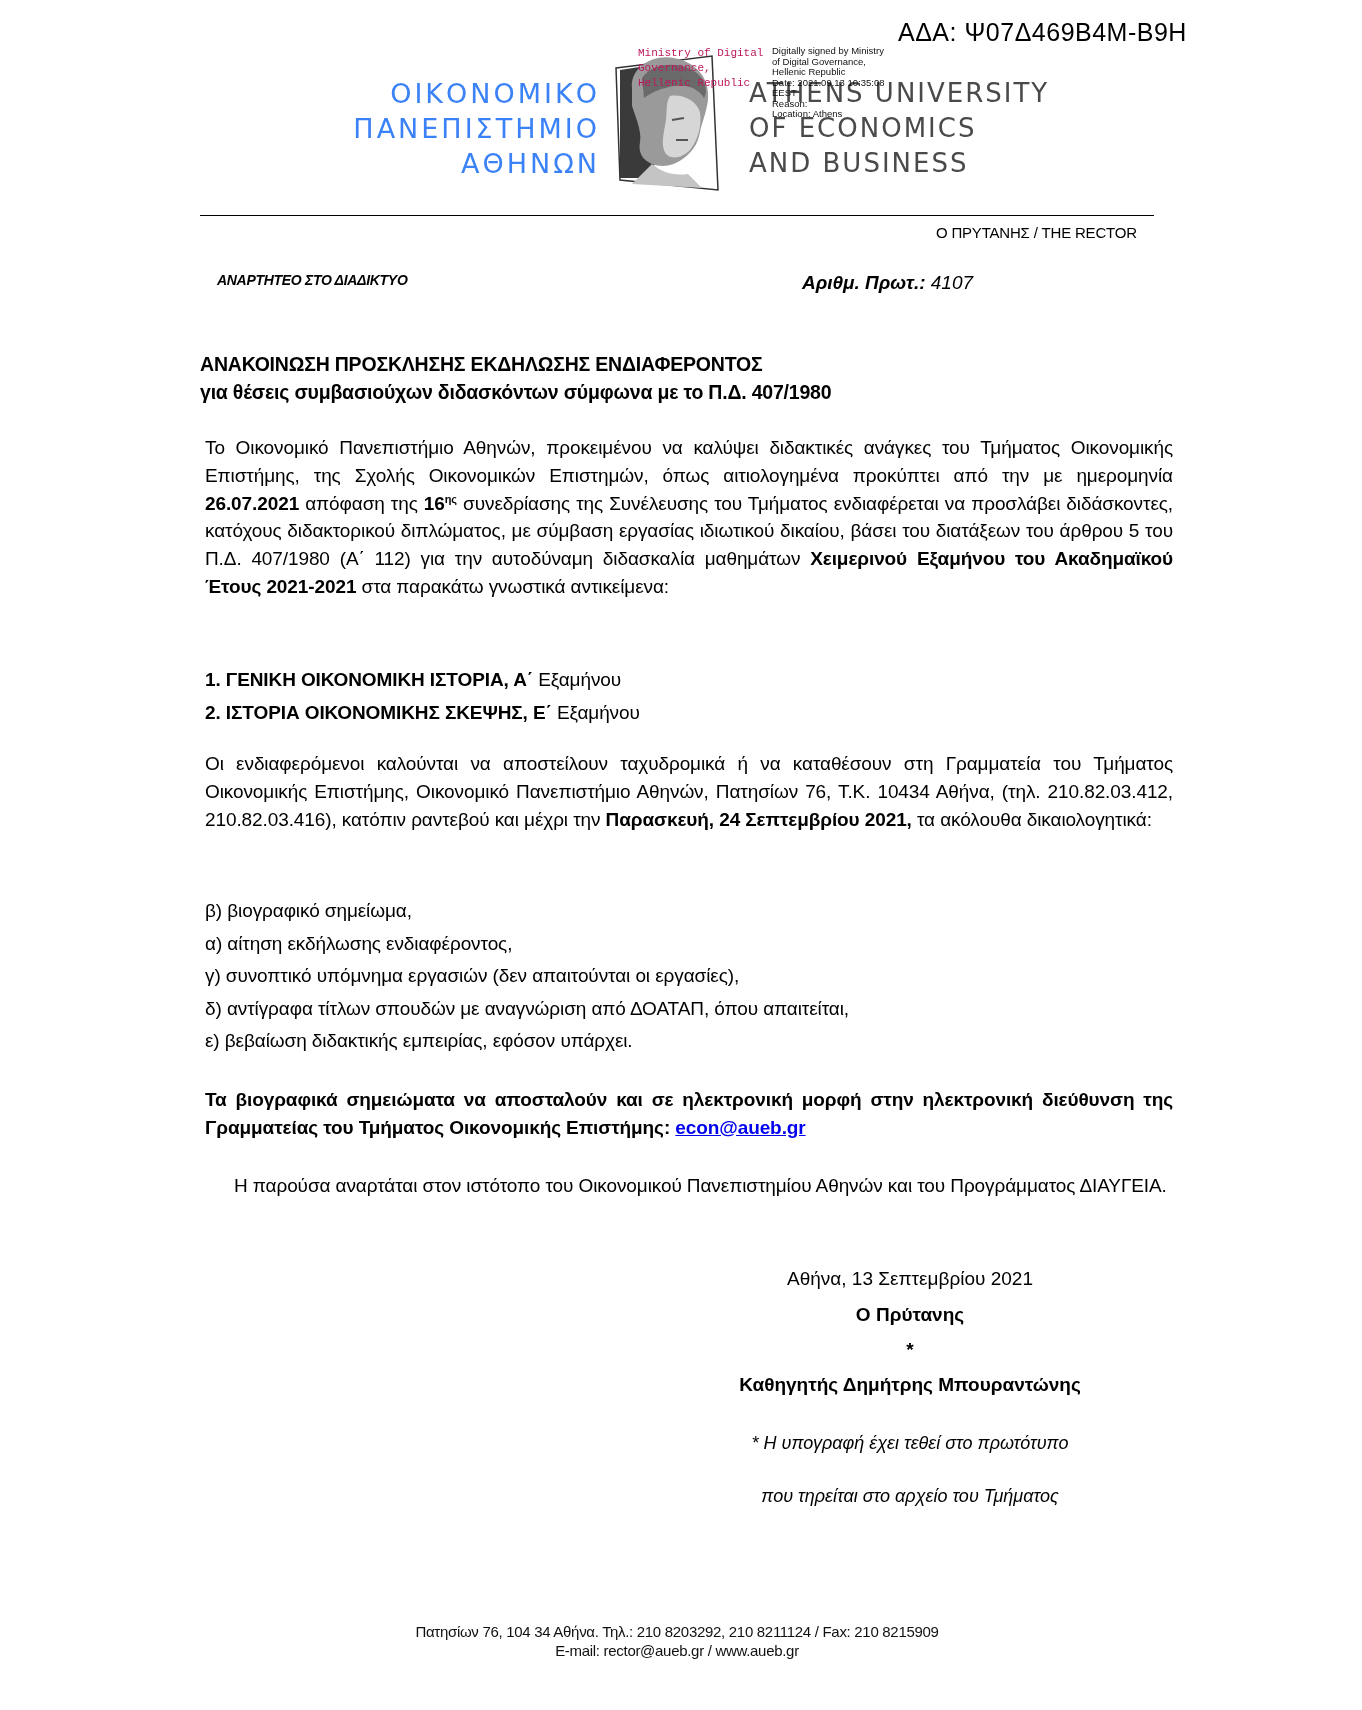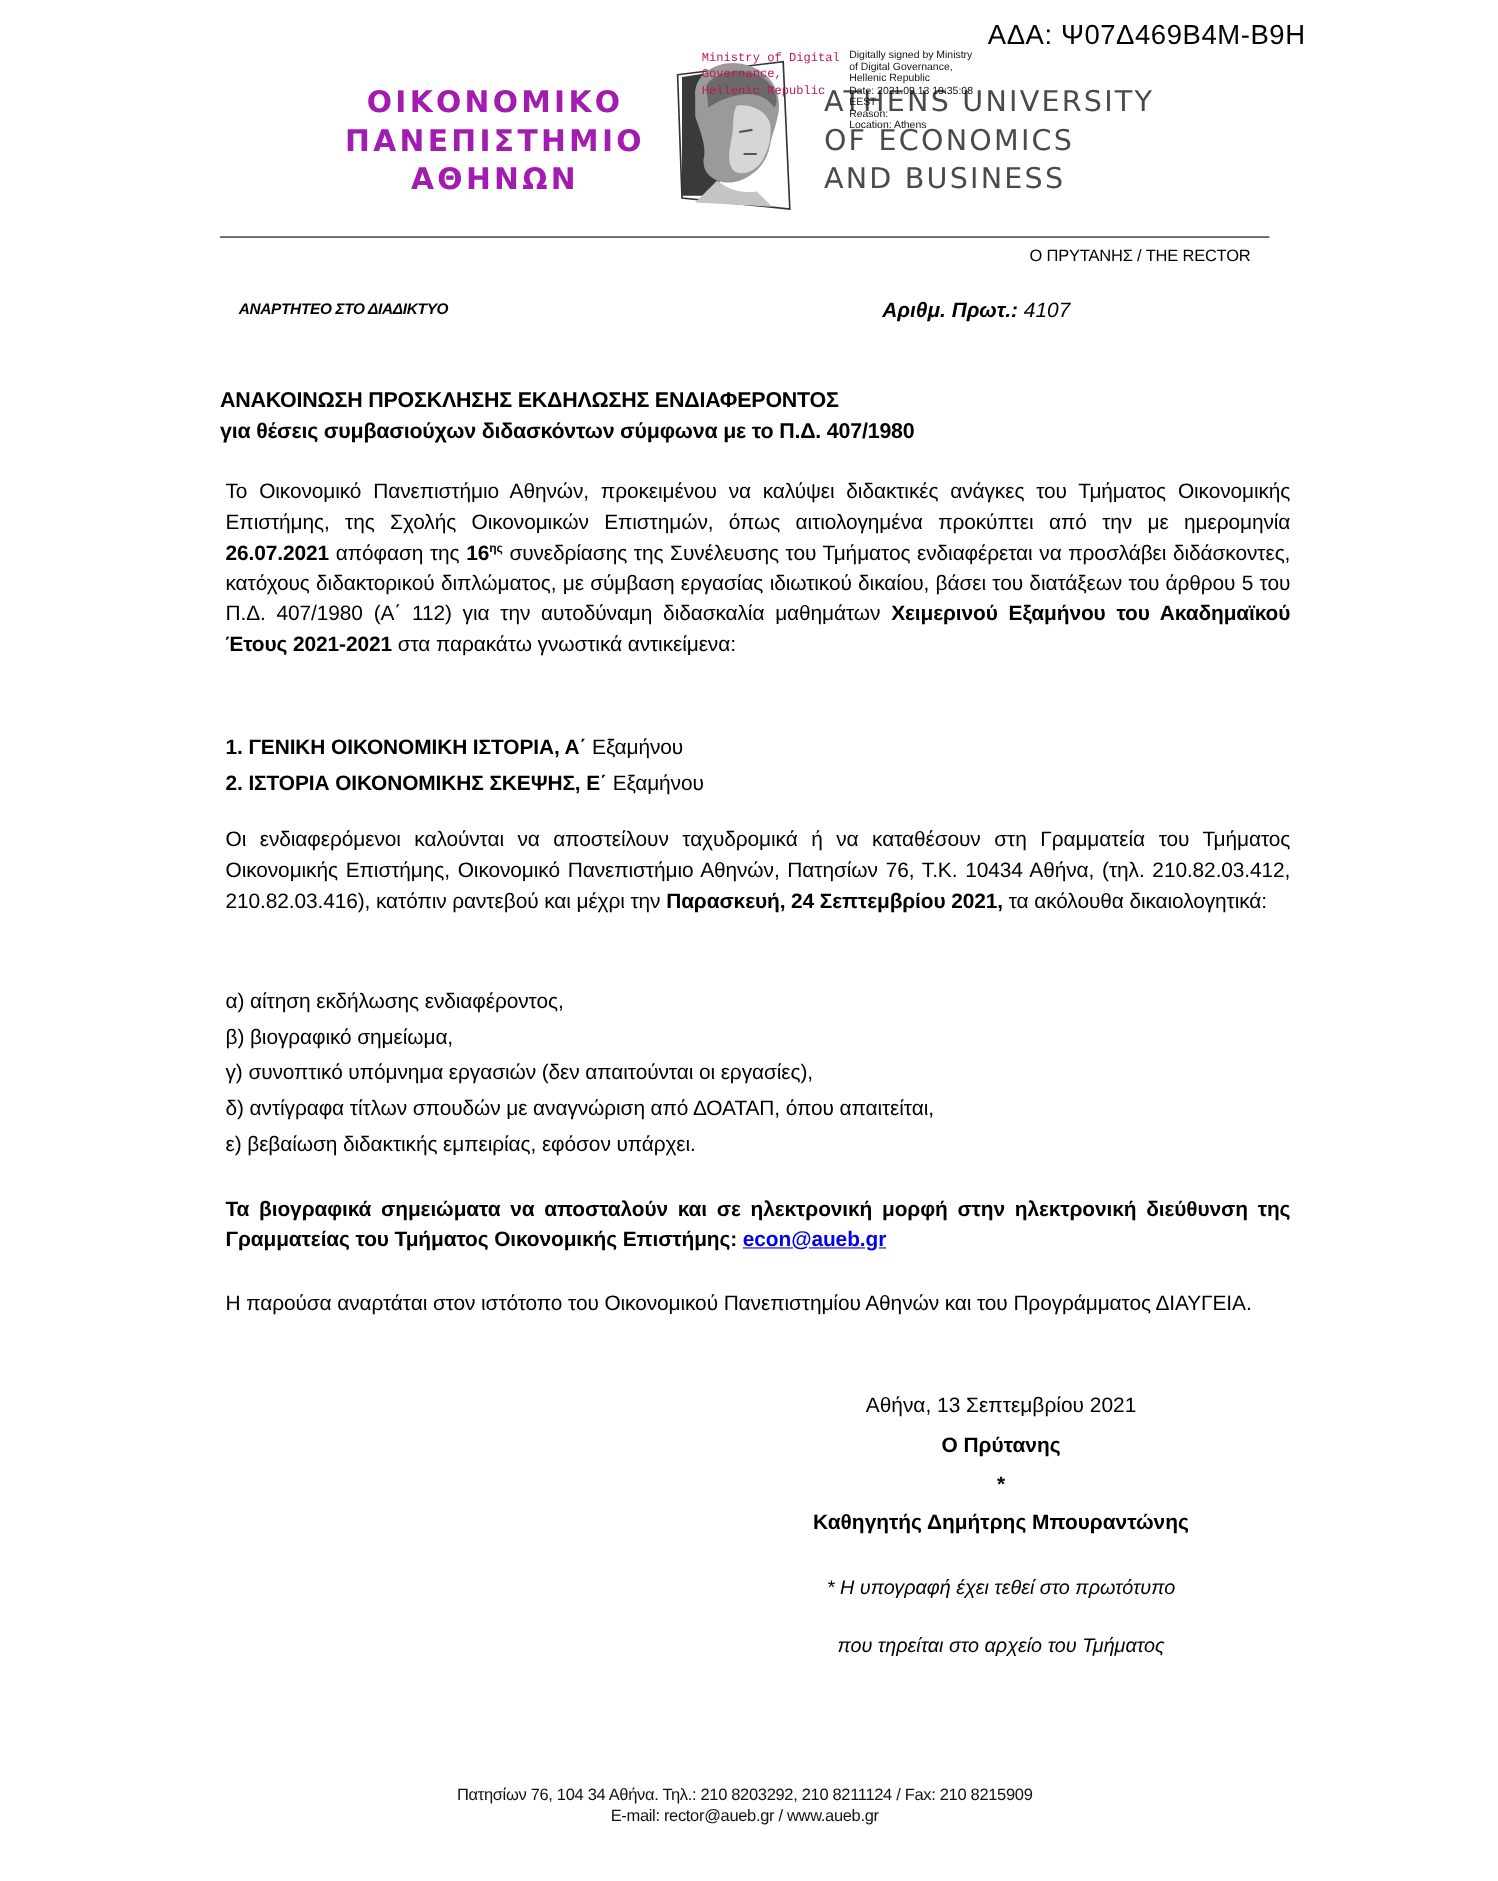--- a/index.html
+++ b/index.html
@@ -1,21 +1,21 @@
 <!DOCTYPE html>
 <html><head>
 <meta charset="utf-8">
 <style>
   * { margin: 0; padding: 0; box-sizing: border-box; }
   html, body { width: 1362px; height: 1710px; background: #ffffff; overflow: hidden; }
   body { position: relative; font-family: "Liberation Sans", "DejaVu Sans", sans-serif; color: #000; }
 
   .ada { position: absolute; left: 898px; top: 18px; font-size: 25px; letter-spacing: 0.5px; font-family: "Liberation Sans", sans-serif; color: #000; }
 
-  .logo-greek { position: absolute; left: 300px; top: 76px; width: 300px; text-align: center; font-family: "DejaVu Sans", sans-serif; font-weight: bold; font-size: 27px; letter-spacing: 3px; line-height: 35px; color: #a21caf; }
+  .logo-greek { position: absolute; left: 300px; top: 76px; width: 300px; text-align: right; font-family: "DejaVu Sans", sans-serif; font-weight: normal; font-size: 27px; letter-spacing: 3px; line-height: 35px; color: #3b82f6; }
 
   .logo-head { position: absolute; left: 612px; top: 48px; width: 110px; height: 150px; }
 
   .logo-eng { position: absolute; left: 749px; top: 76px; font-family: "DejaVu Sans", sans-serif; font-weight: normal; font-size: 26px; letter-spacing: 2px; line-height: 35px; color: #4a4a4a; }
 
   .sig-main { position: absolute; left: 638px; top: 46px; font-size: 11px; line-height: 15px; color: #be185d; font-family: Liberation Mono, monospace; }
   .sig-detail { position: absolute; left: 772px; top: 46px; font-size: 9.5px; line-height: 10.5px; color: #111; font-family: "Liberation Sans", sans-serif; }
 
   .rule { position: absolute; left: 200px; top: 215px; width: 954px; height: 1px; background: #000; }
   .rector-label { position: absolute; left: 936px; top: 224px; font-size: 15px; font-family: "Liberation Sans Narrow", "Liberation Sans", sans-serif; letter-spacing: -0.2px; }
@@ -32,21 +32,21 @@
 
   .p1 { top: 434px; }
   .subjects { top: 663px; }
   .subjects div { font-weight: bold; line-height: 33px; }
   .subjects .sem { font-weight: normal; }
   .p2 { top: 750px; }
   .reqs { top: 895px; }
   .reqs div { line-height: 32.5px; }
   .p3 { top: 1086px; font-weight: bold; }
   .p3 a { color: #0000ee; text-decoration: underline; }
-  .p4 { top: 1172px; }
+  .p4 { top: 1172px; margin-left: 29px; }
 
   .sign-block { position: absolute; left: 660px; top: 1261px; width: 500px; text-align: center; font-size: 19px; }
   .sign-block .date { line-height: 36px; }
   .sign-block .role { font-weight: bold; line-height: 36px; }
   .sign-block .star { font-weight: bold; line-height: 34px; }
   .sign-block .name { font-weight: bold; line-height: 36px; }
   .sign-block .note { font-style: italic; font-size: 18px; line-height: 25px; margin-top: 28px; }
 
   .footer { position: absolute; left: 200px; top: 1622px; width: 954px; text-align: center; font-size: 15px; line-height: 19px; font-family: "Liberation Sans Narrow", "Liberation Sans", sans-serif; letter-spacing: -0.3px; color: #111; }
 </style>
@@ -112,22 +112,22 @@
 <div class="body-block p1"><span>Το Οικονομικό Πανεπιστήμιο Αθηνών, προκειμένου να καλύψει διδακτικές ανάγκες του Τμήματος Οικονομικής Επιστήμης, της Σχολής Οικονομικών Επιστημών, όπως αιτιολογημένα προκύπτει από την με ημερομηνία </span><b>26.07.2021</b><span> απόφαση της </span><b>16</b><sup>ης</sup><span> συνεδρίασης της Συνέλευσης του Τμήματος  ενδιαφέρεται να προσλάβει διδάσκοντες, κατόχους διδακτορικού διπλώματος, με σύμβαση εργασίας ιδιωτικού δικαίου, βάσει του διατάξεων του άρθρου 5 του Π.Δ. 407/1980 (Α΄ 112) για την αυτοδύναμη διδασκαλία μαθημάτων </span><b>Χειμερινού Εξαμήνου του Ακαδημαϊκού Έτους 2021-2021</b><span> στα παρακάτω γνωστικά αντικείμενα:</span></div>
 
 <div class="body-block subjects">
   <div><span>1. ΓΕΝΙΚΗ ΟΙΚΟΝΟΜΙΚΗ ΙΣΤΟΡΙΑ, Α΄</span><span class="sem"> Εξαμήνου</span></div>
   <div><span>2. ΙΣΤΟΡΙΑ ΟΙΚΟΝΟΜΙΚΗΣ ΣΚΕΨΗΣ, Ε΄</span><span class="sem"> Εξαμήνου</span></div>
 </div>
 
 <div class="body-block p2"><span>Οι ενδιαφερόμενοι καλούνται να αποστείλουν ταχυδρομικά ή να καταθέσουν στη Γραμματεία του Τμήματος Οικονομικής Επιστήμης, Οικονομικό Πανεπιστήμιο Αθηνών, Πατησίων 76, Τ.Κ. 10434 Αθήνα, (τηλ. 210.82.03.412, 210.82.03.416), κατόπιν ραντεβού και μέχρι την </span><b>Παρασκευή, 24 Σεπτεμβρίου 2021,</b><span> τα ακόλουθα δικαιολογητικά:</span></div>
 
 <div class="body-block reqs">
+  <div>β) βιογραφικό σημείωμα,</div>
   <div>α) αίτηση εκδήλωσης ενδιαφέροντος,</div>
-  <div>β) βιογραφικό σημείωμα,</div>
   <div>γ) συνοπτικό υπόμνημα εργασιών (δεν απαιτούνται οι εργασίες),</div>
   <div>δ) αντίγραφα τίτλων σπουδών με αναγνώριση από ΔΟΑΤΑΠ, όπου απαιτείται,</div>
   <div>ε) βεβαίωση διδακτικής εμπειρίας, εφόσον υπάρχει.</div>
 </div>
 
 <div class="body-block p3"><span>Τα βιογραφικά σημειώματα να αποσταλούν και σε ηλεκτρονική μορφή στην ηλεκτρονική διεύθυνση της Γραμματείας του Τμήματος Οικονομικής Επιστήμης: </span><a href="mailto:econ@aueb.gr">econ@aueb.gr</a></div>
 
 <div class="body-block p4">Η παρούσα αναρτάται στον ιστότοπο του Οικονομικού Πανεπιστημίου Αθηνών και του Προγράμματος ΔΙΑΥΓΕΙΑ.</div>
 
 <div class="sign-block">

